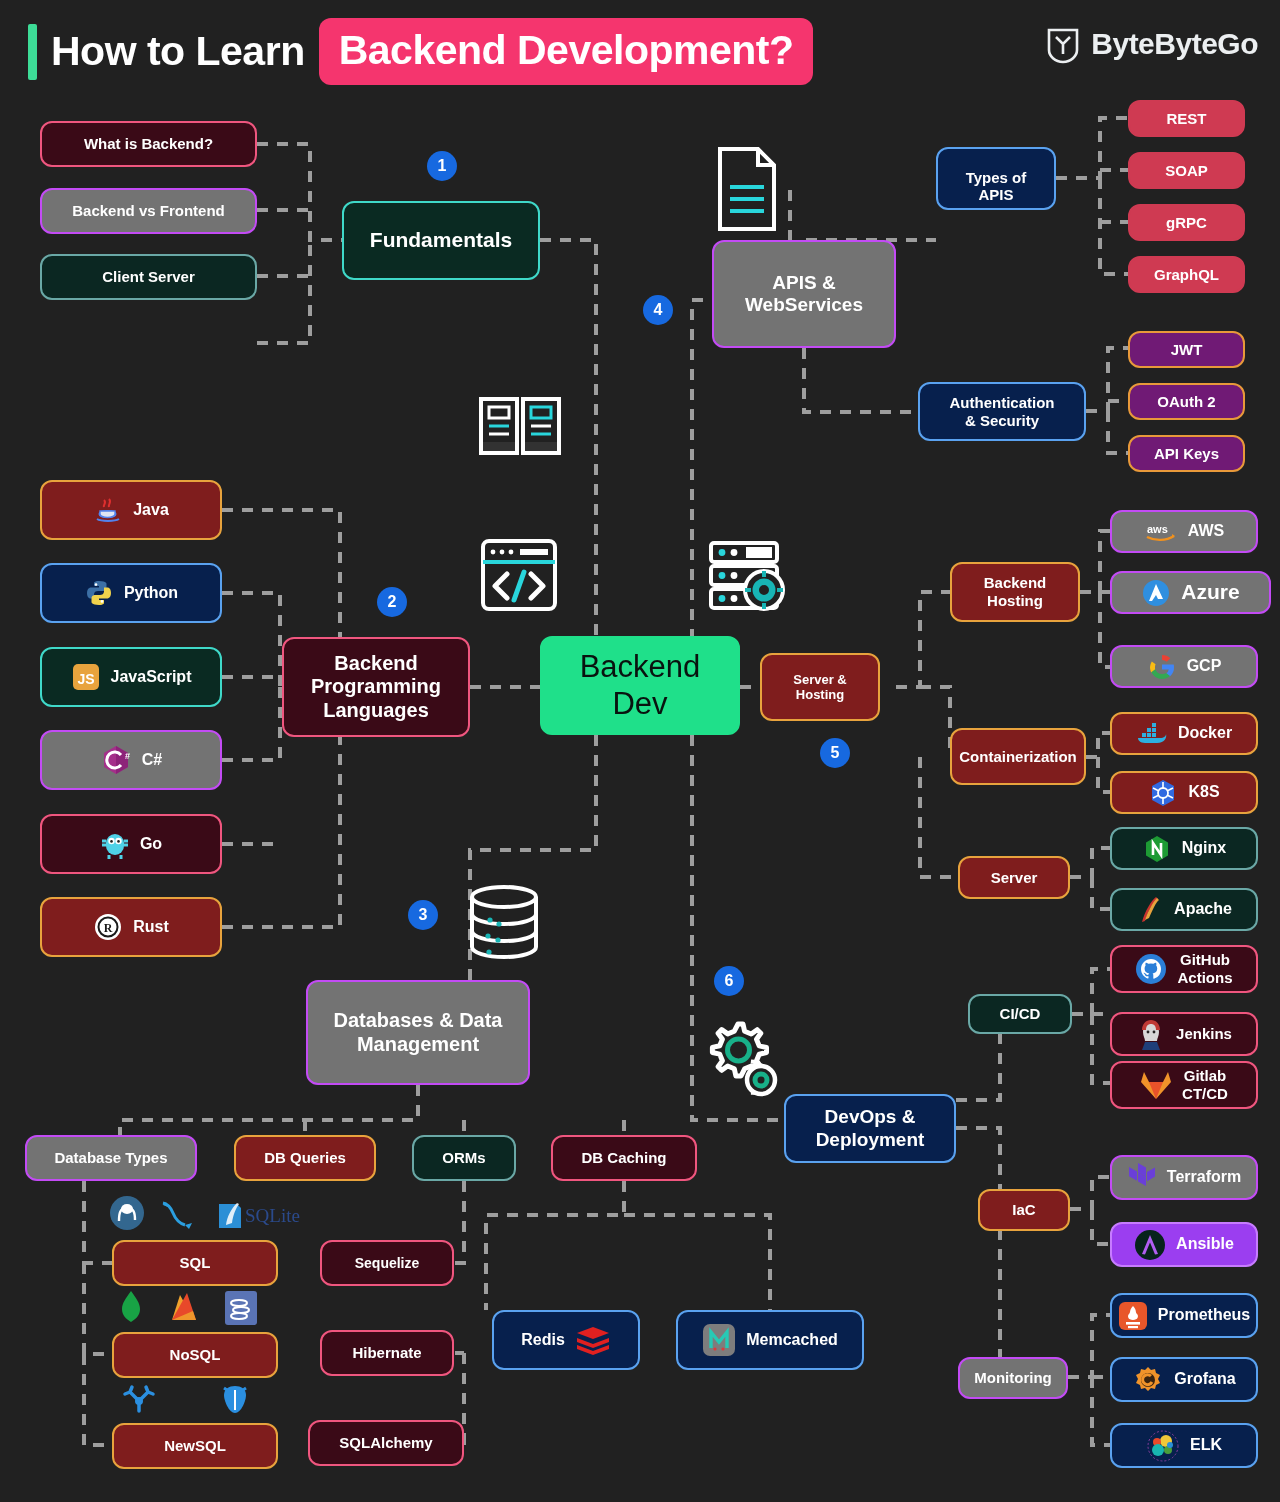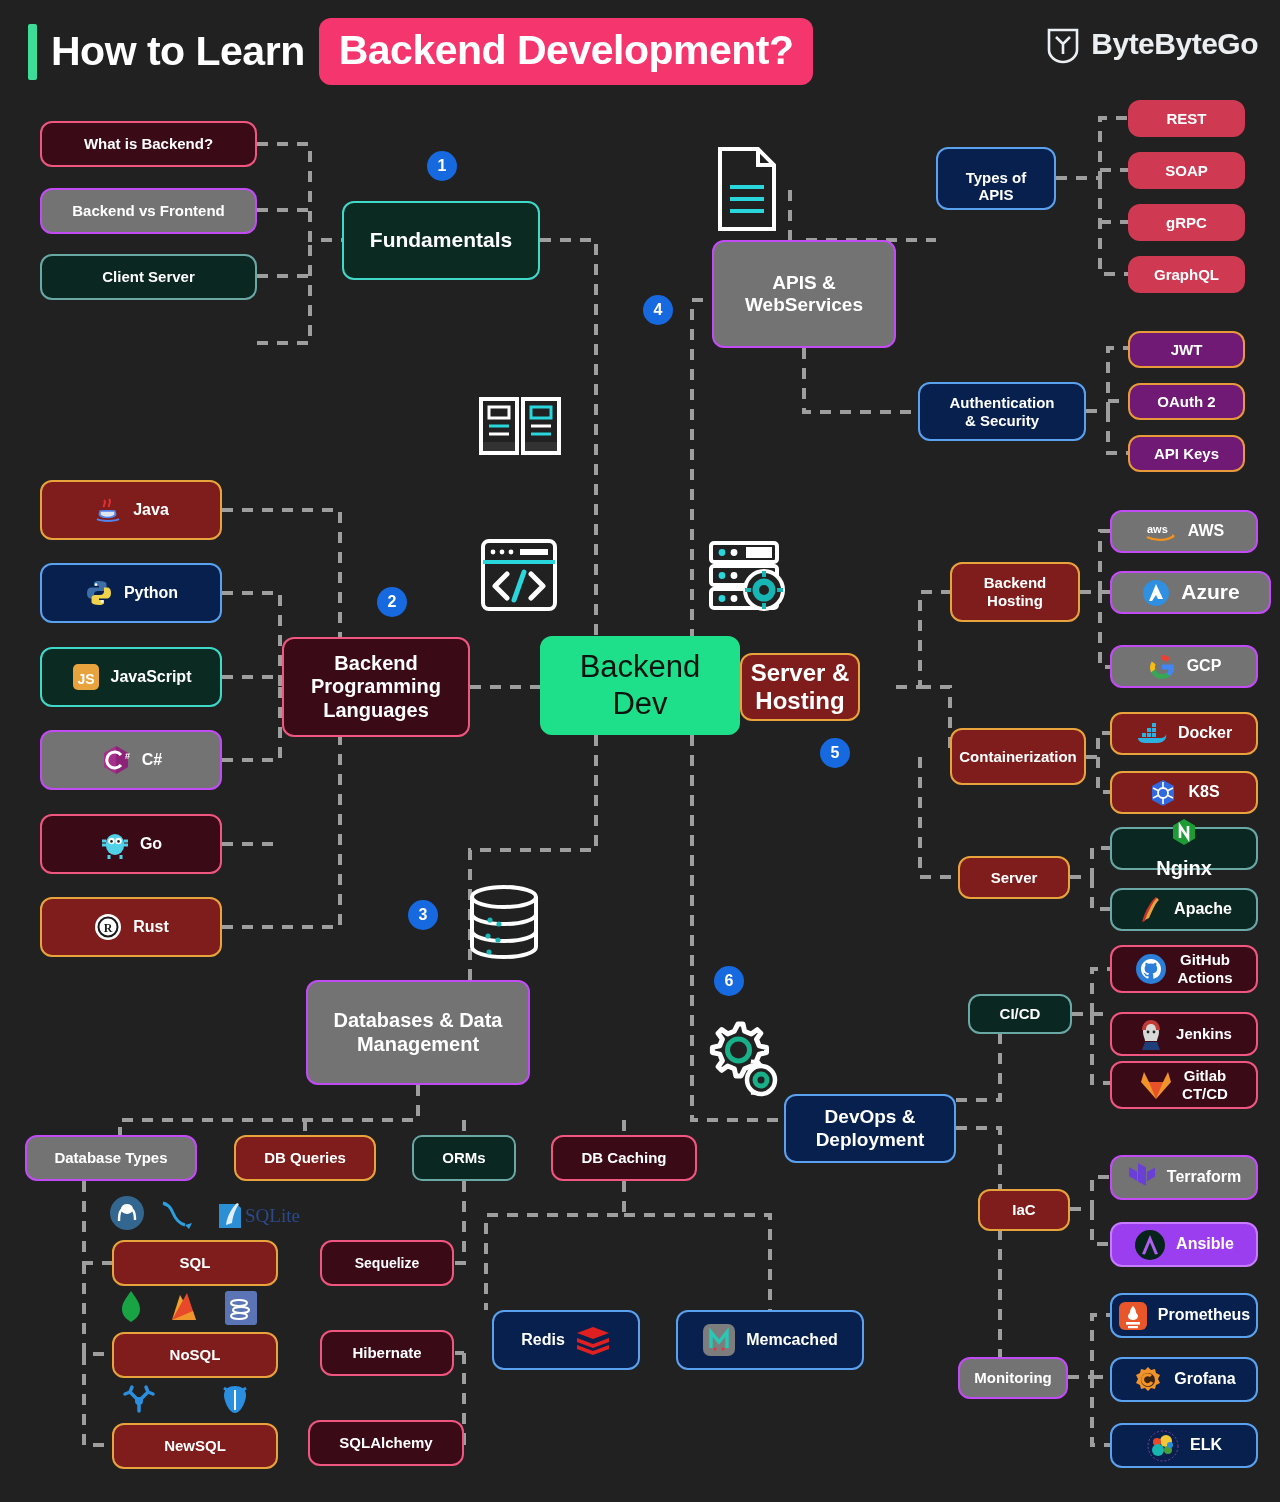--- a/index.html
+++ b/index.html
@@ -371,21 +371,21 @@
   <div class="node p-orange-s" style="left:1128px;top:331px;width:117px;height:37px;font-size:15px;">
     <span class="lbl">JWT</span>
     </div>
   <div class="node p-orange-s" style="left:1128px;top:383px;width:117px;height:37px;font-size:15px;">
     <span class="lbl">OAuth 2</span>
     </div>
   <div class="node p-orange-s" style="left:1128px;top:435px;width:117px;height:37px;font-size:15px;">
     <span class="lbl">API Keys</span>
     </div>
 
-  <div class="node p-brown" style="left:740px;top:653px;width:120px;height:68px;font-size:24px;">
+  <div class="node p-brown" style="left:760px;top:653px;width:120px;height:68px;font-size:13px;">
     <span class="lbl">Server &amp;
 Hosting</span>
     </div>
 
   <div class="node p-brown" style="left:950px;top:562px;width:130px;height:60px;font-size:15px;">
     <span class="lbl">Backend
 Hosting</span>
     </div>
   <div class="node p-purple with-ico" style="left:1110px;top:510px;width:148px;height:43px;font-size:16px;">
     <span class="ico">
@@ -446,21 +446,21 @@
             <path d="M15 4v6M15 20v6M5 10l6 3M19 17l6 3M25 10l-6 3M11 17l-6 3"></path>
           </g>
       </svg>
       </span>
     <span class="lbl">K8S</span>
     </div>
 
   <div class="node p-brown" style="left:958px;top:856px;width:112px;height:43px;font-size:15px;">
     <span class="lbl">Server</span>
     </div>
-  <div class="node p-teal with-ico" style="left:1110px;top:827px;width:148px;height:43px;font-size:20px;flex-direction:column;">
+  <div class="node p-teal with-ico" style="left:1110px;top:827px;width:148px;height:43px;font-size:16px;">
     <span class="ico">
       <svg width="30" height="30" viewBox="0 0 30 30">
           <path d="M15 2l11 6.5v13L15 28 4 21.5v-13z" fill="#1d9b34"></path>
       <path d="M11 21V9l8 12V9" fill="none" stroke="#fff" stroke-width="2.6"></path>
         </svg>
       </span>
     <span class="lbl">Nginx</span>
     </div>
   <div class="node p-teal with-ico" style="left:1110px;top:888px;width:148px;height:43px;font-size:16px;">
     <span class="ico">
@@ -476,21 +476,21 @@
     <span class="lbl">Databases &amp; Data
 Management</span>
     </div>
 
   <div class="node p-purple" style="left:25px;top:1135px;width:172px;height:46px;font-size:15px;">
     <span class="lbl">Database Types</span>
     </div>
   <div class="node p-brown" style="left:234px;top:1135px;width:142px;height:46px;font-size:15px;">
     <span class="lbl">DB Queries</span>
     </div>
-  <div class="node p-teal" style="left:412px;top:1135px;width:104px;height:46px;font-size:15px;border-radius:10px;">
+  <div class="node p-teal" style="left:412px;top:1135px;width:104px;height:46px;font-size:15px;">
     <span class="lbl">ORMs</span>
     </div>
   <div class="node p-maroon" style="left:551px;top:1135px;width:146px;height:46px;font-size:15px;">
     <span class="lbl">DB Caching</span>
     </div>
 
   <div class="deco" style="left:108px;top:1194px;display:flex;align-items:flex-end;gap:14px">
     <svg width="38" height="38" viewBox="0 0 38 38">
         <circle cx="19" cy="19" r="17" fill="#33678f"></circle>
       <path d="M11 27c0-8 1-13 8-13s8 5 8 12" fill="none" stroke="#fff" stroke-width="2.4"></path>

